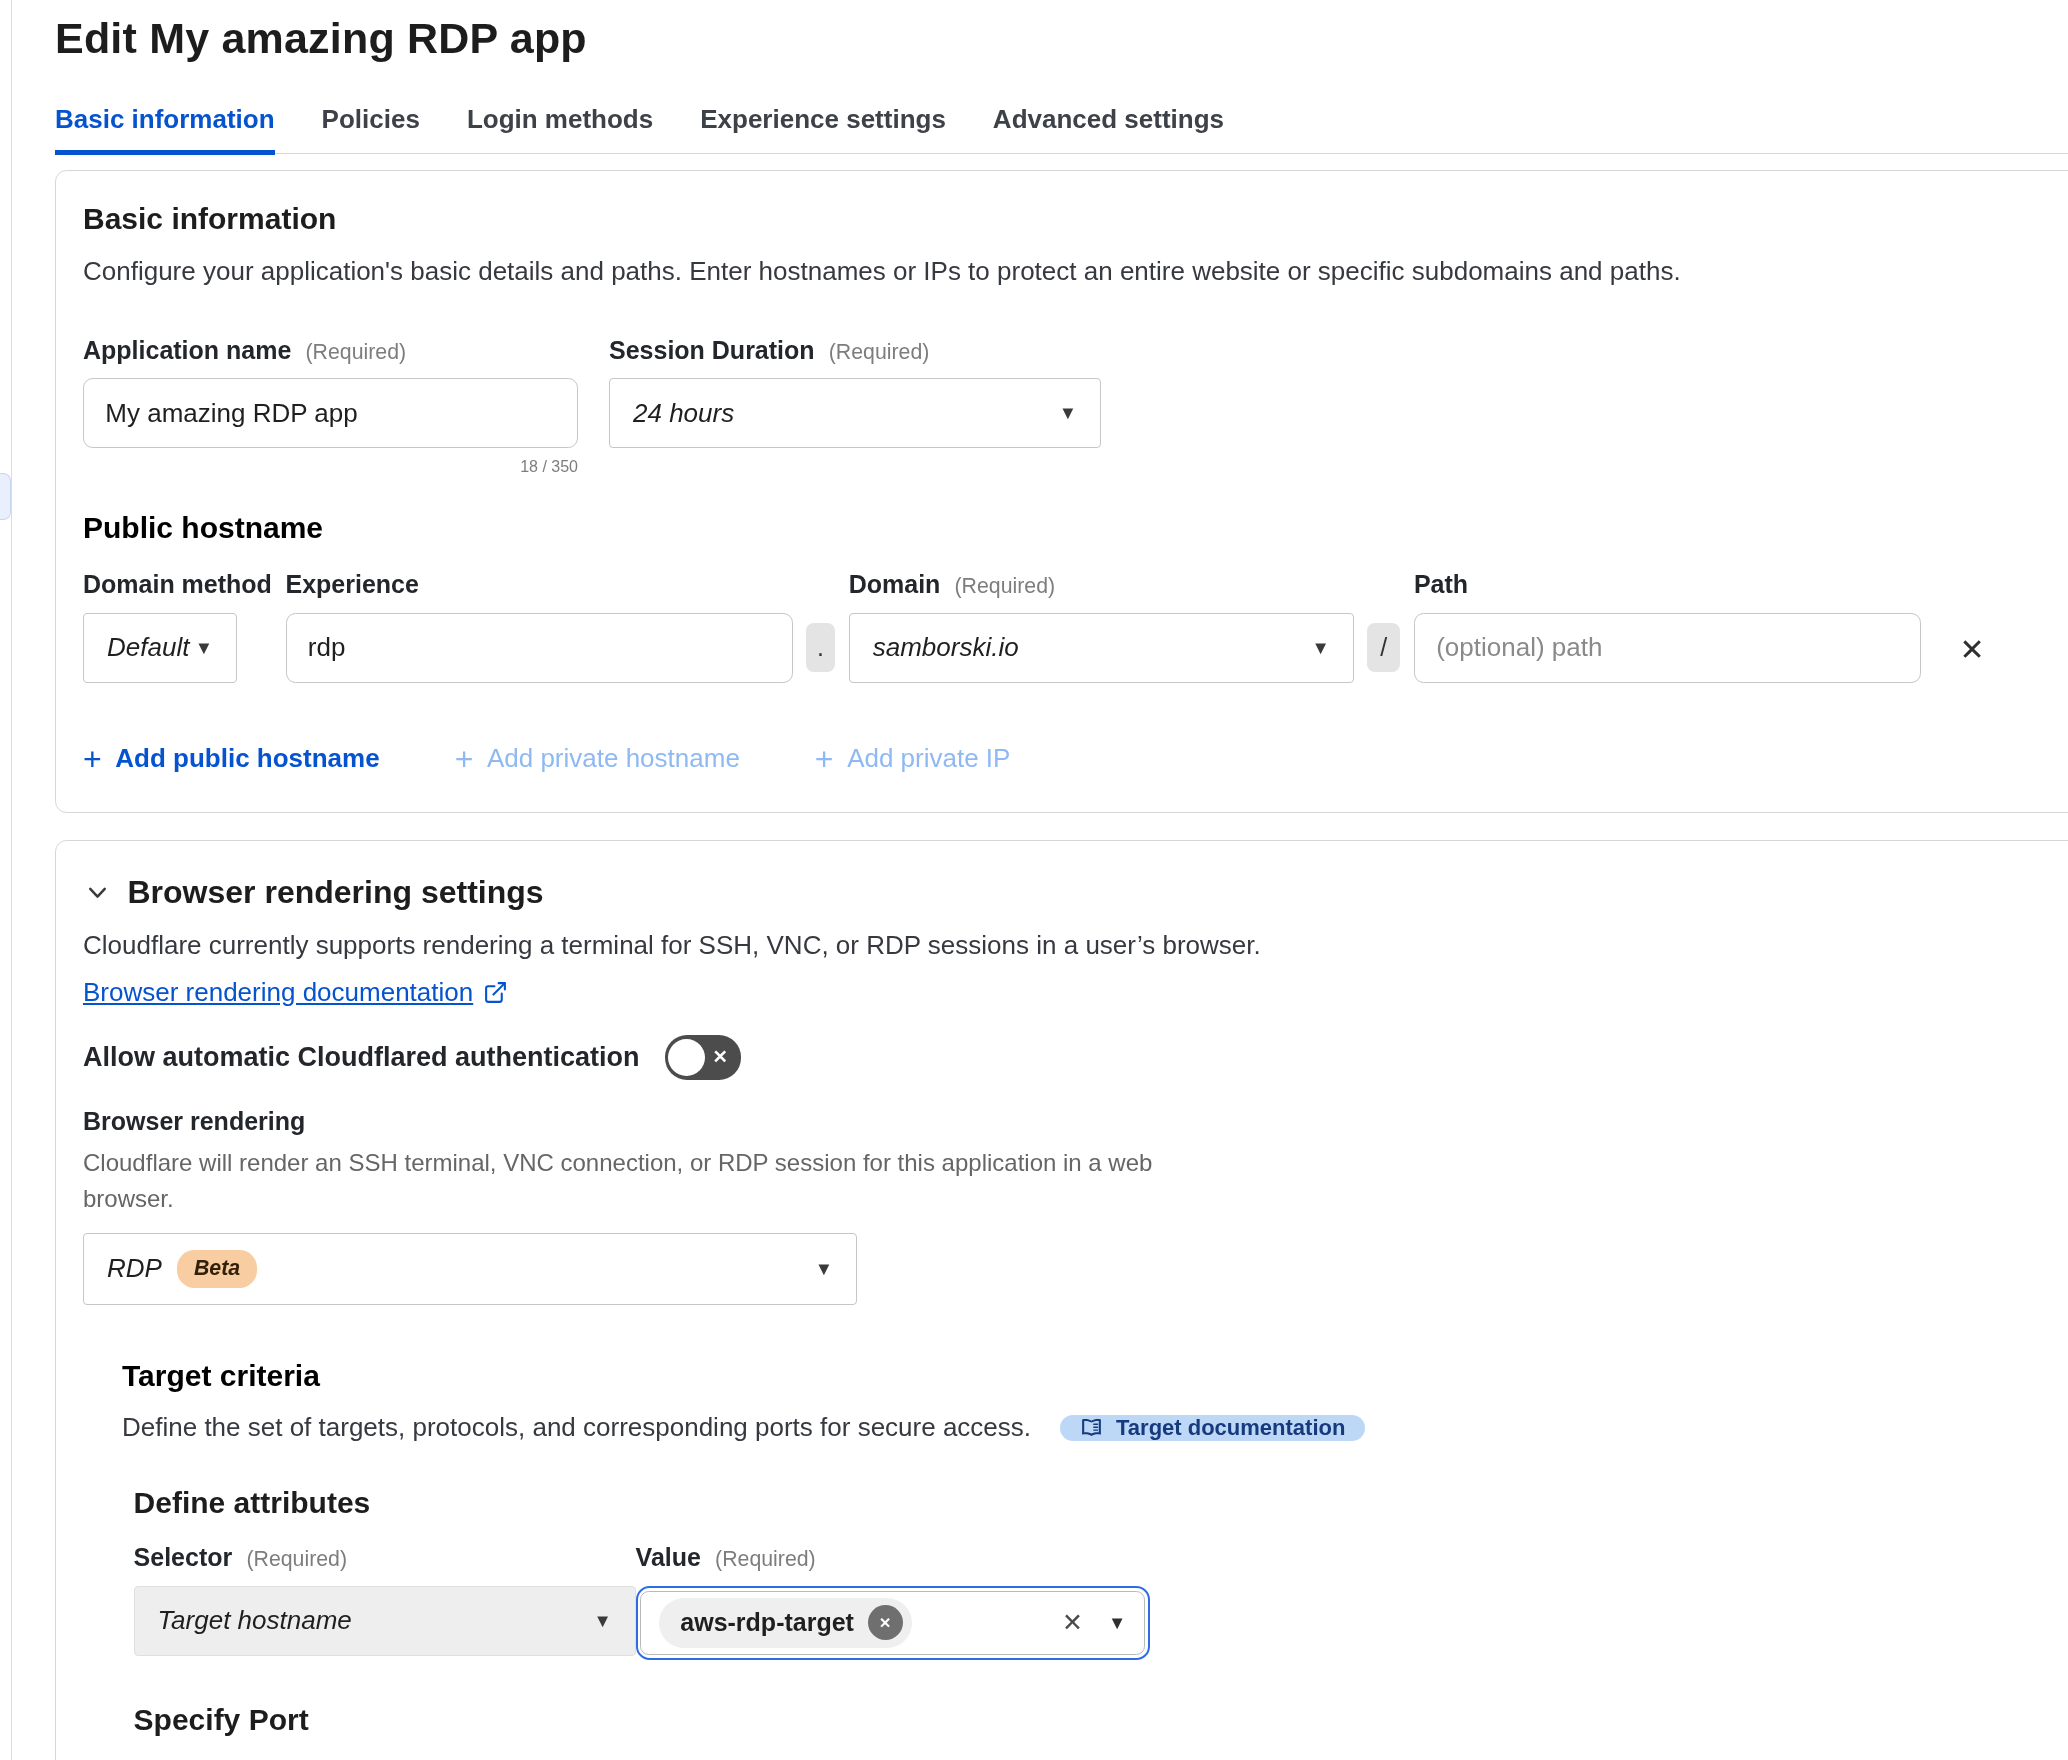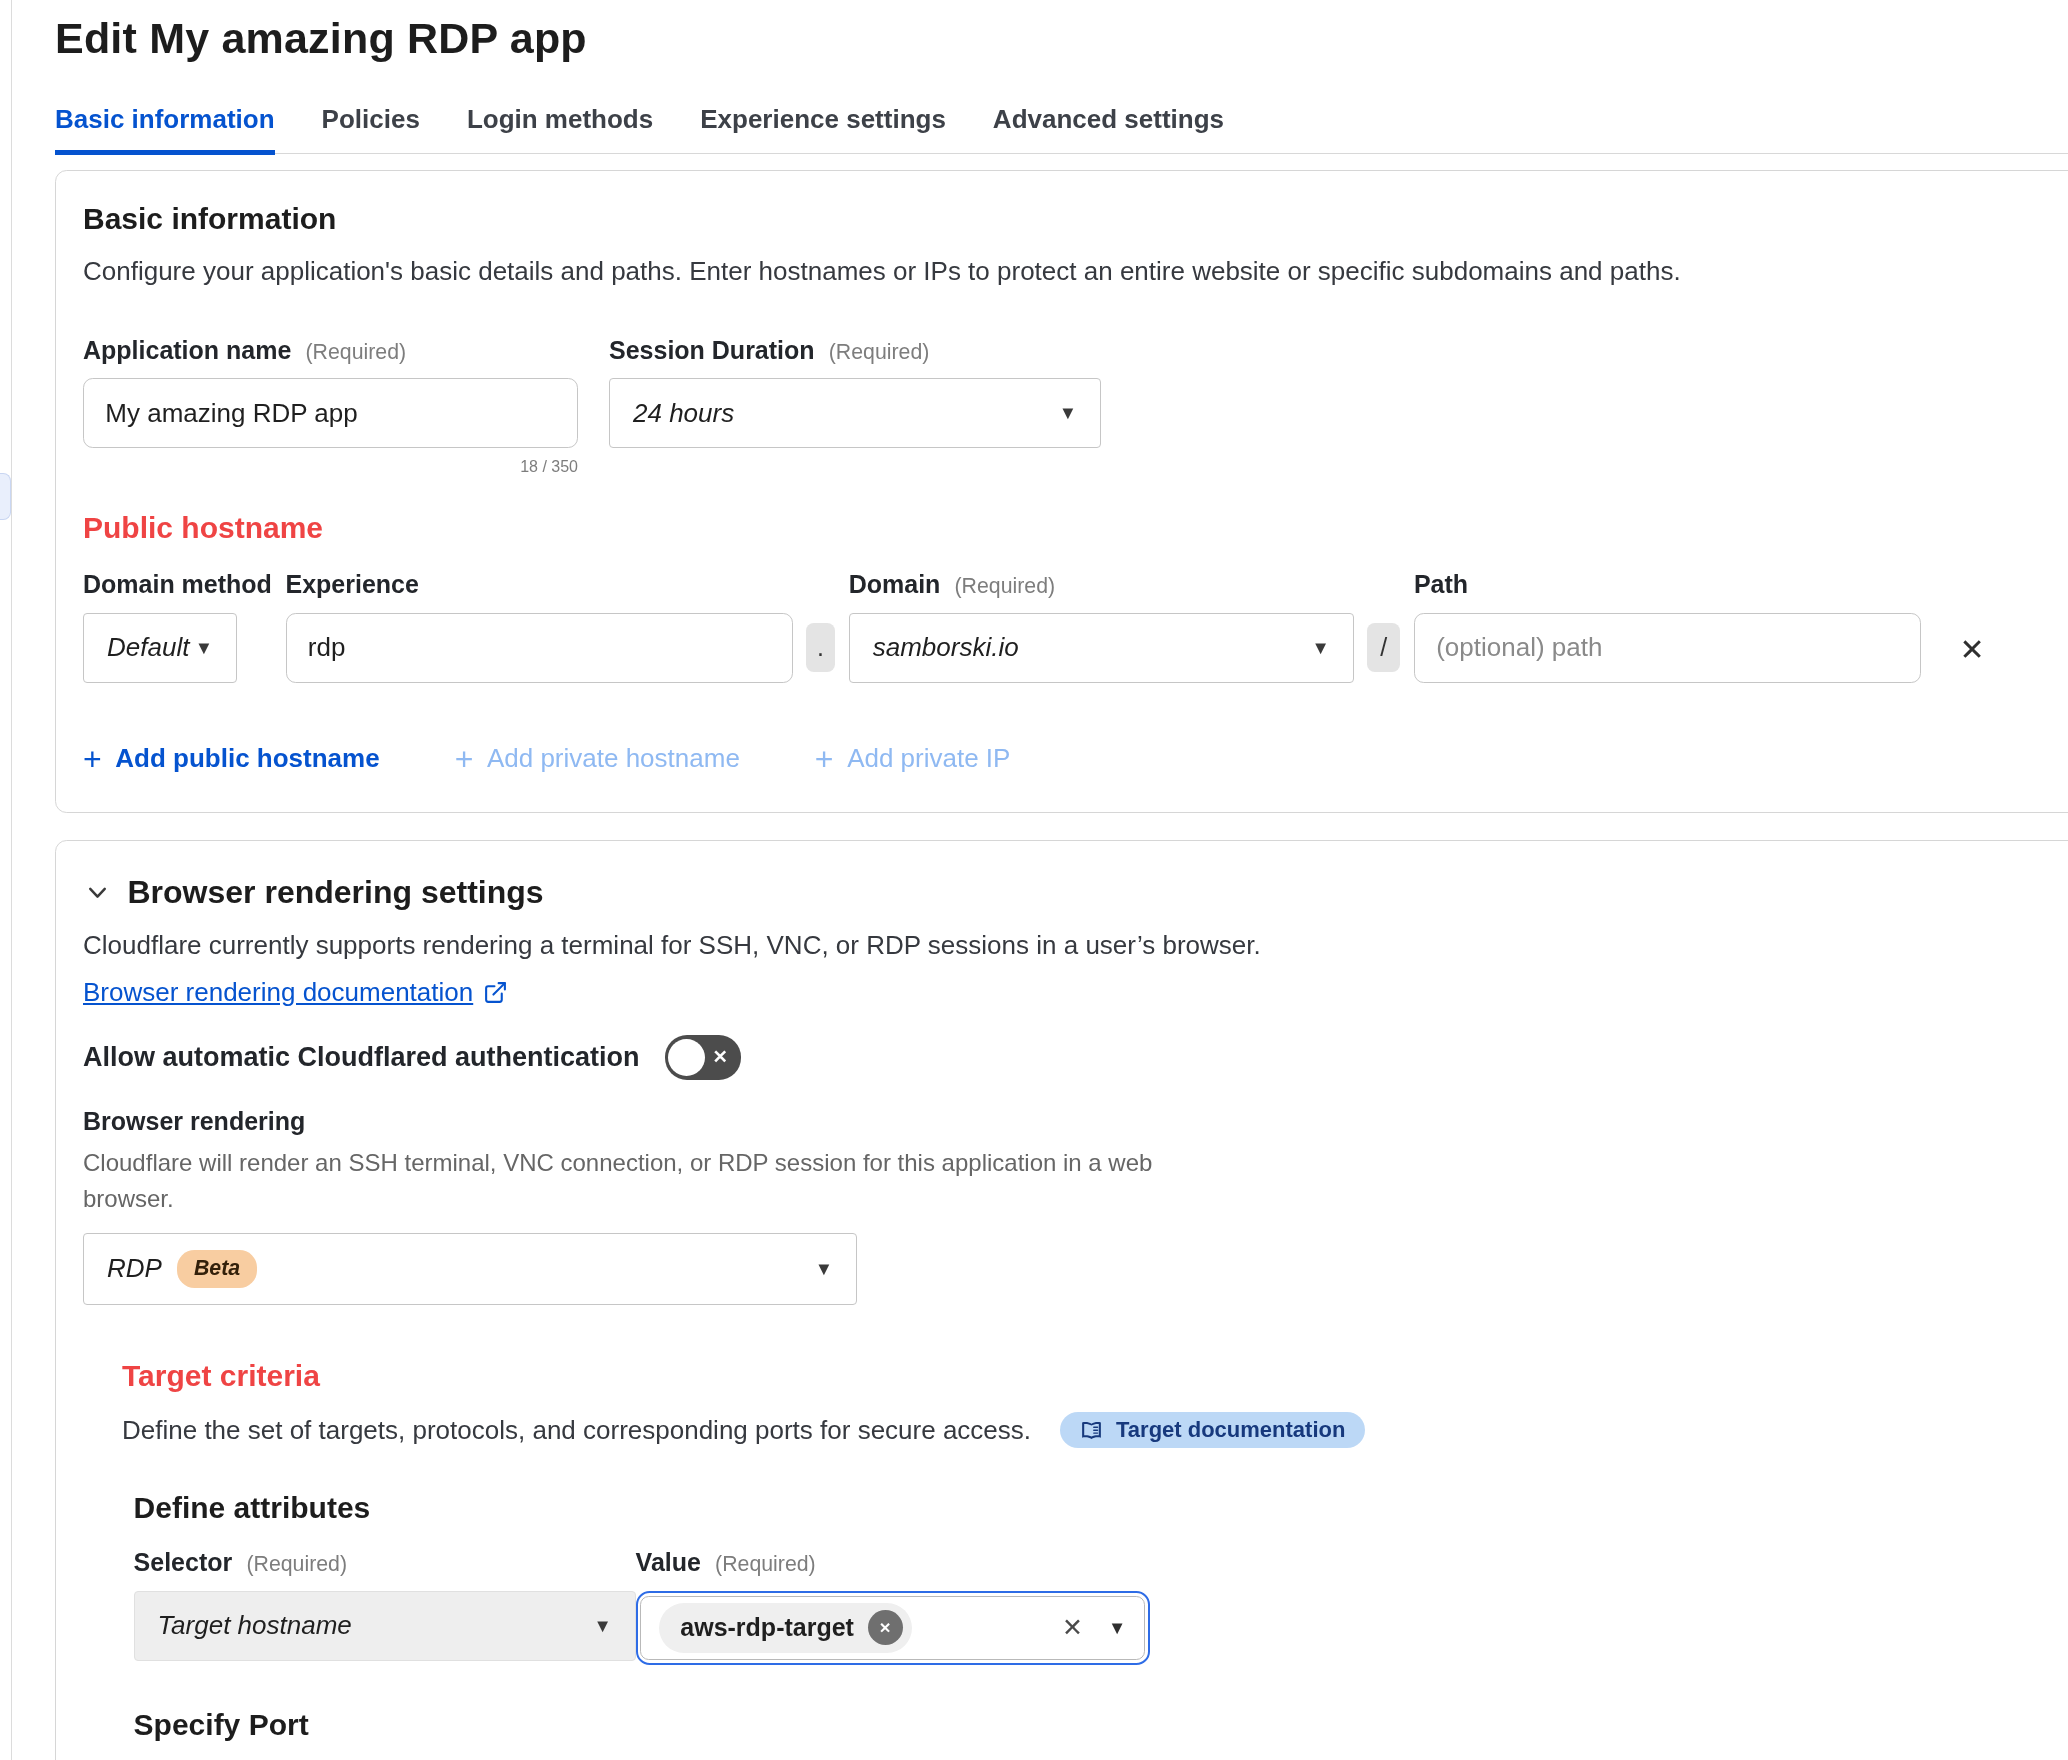--- a/index.html
+++ b/index.html
@@ -42,21 +42,21 @@
     font-family:"Liberation Sans",sans-serif;font-size:26px;color:#1f1f1f;padding:0 21.3px;outline:none;background:#fff;}
   input.text-input::placeholder{color:#8a8a8a;}
 
   .select{box-sizing:border-box;height:70px;border:1px solid #c6c6c6;border-radius:4px;background:#fff;
     display:flex;align-items:center;justify-content:space-between;padding:16px 23px;font-size:26px;color:#1f1f1f;cursor:pointer;font-style:italic;}
   .select .caret{font-size:18.4px;color:#3a3a3a;}
   .select.gray{background:#eee;border-color:#e0e0e0;}
 
   .counter{font-size:16px;color:#7d7d7d;text-align:right;margin-top:9.7px;}
 
-  h3.section{font-size:30px;font-weight:700;color:#ef4444;margin:35px 0 0 0;}
+  h3.section{font-size:30px;font-weight:700;color:#000000;margin:35px 0 0 0;}
 
   
   .hostname-row{display:flex;align-items:flex-end;gap:13.6px;margin-top:25px;}
   .sep{background:#e4e4e4;border-radius:7.8px;display:flex;align-items:center;justify-content:center;
     font-size:25px;color:#333;height:49px;margin-bottom:10.7px;}
   .sep.dot{width:29px;}
   .sep.slash{width:33px;}
   .remove-x{font-size:30px;color:#2f2f2f;margin:0 0 17.5px 25px;cursor:pointer;line-height:1;}
 
   .links-row{display:flex;align-items:center;gap:23px;margin-top:60px;}
@@ -85,21 +85,21 @@
   .br-desc{font-size:24px;color:#666;line-height:1.5;margin-top:9.7px;max-width:1126px;}
   .rdp-select{width:774px;margin-top:15.5px;height:72px;}
   .beta-pill{background:#f8cda1;color:#33200a;font-size:21.3px;font-weight:700;border-radius:17.5px;
     padding:6.8px 16.5px;margin-left:15.5px;}
 
   
   .target-section{margin-left:39px;}
   .target-desc-row{display:flex;align-items:center;gap:29px;margin-top:19.4px;flex-wrap:nowrap;}
   .target-desc{font-size:26px;color:#36393f;}
   .doc-badge{display:inline-flex;align-items:center;gap:11.6px;background:#bcd8f6;color:#17397d;
-    font-size:22px;font-weight:700;border-radius:21.3px;height:36px;padding:0 19.4px;cursor:pointer;flex:none;}
+    font-size:22px;font-weight:700;border-radius:21.3px;height:26px;padding:0 19.4px;cursor:pointer;flex:none;}
 
   .attrs{margin-left:11.6px;}
   .attrs h4,.port-block h4{font-size:30px;font-weight:700;color:#1d1d1d;margin:43px 0 0 0;}
   .attr-row{display:flex;margin-top:23px;}
   .selector-select{width:502px;}
   .value-outer{box-sizing:border-box;width:514px;border:2.9px solid #2e6ce6;border-radius:13.6px;padding:2.9px;background:#fff;}
   .value-inner{box-sizing:border-box;border:1px solid #b9b9b9;border-radius:8.7px;height:64px;
     display:flex;align-items:center;padding:0 17.5px;}
   .tag{display:flex;align-items:center;background:#efefef;border-radius:25px;height:50px;
     padding:0 9.7px 0 21.3px;font-size:25px;font-weight:700;color:#1f1f1f;}

